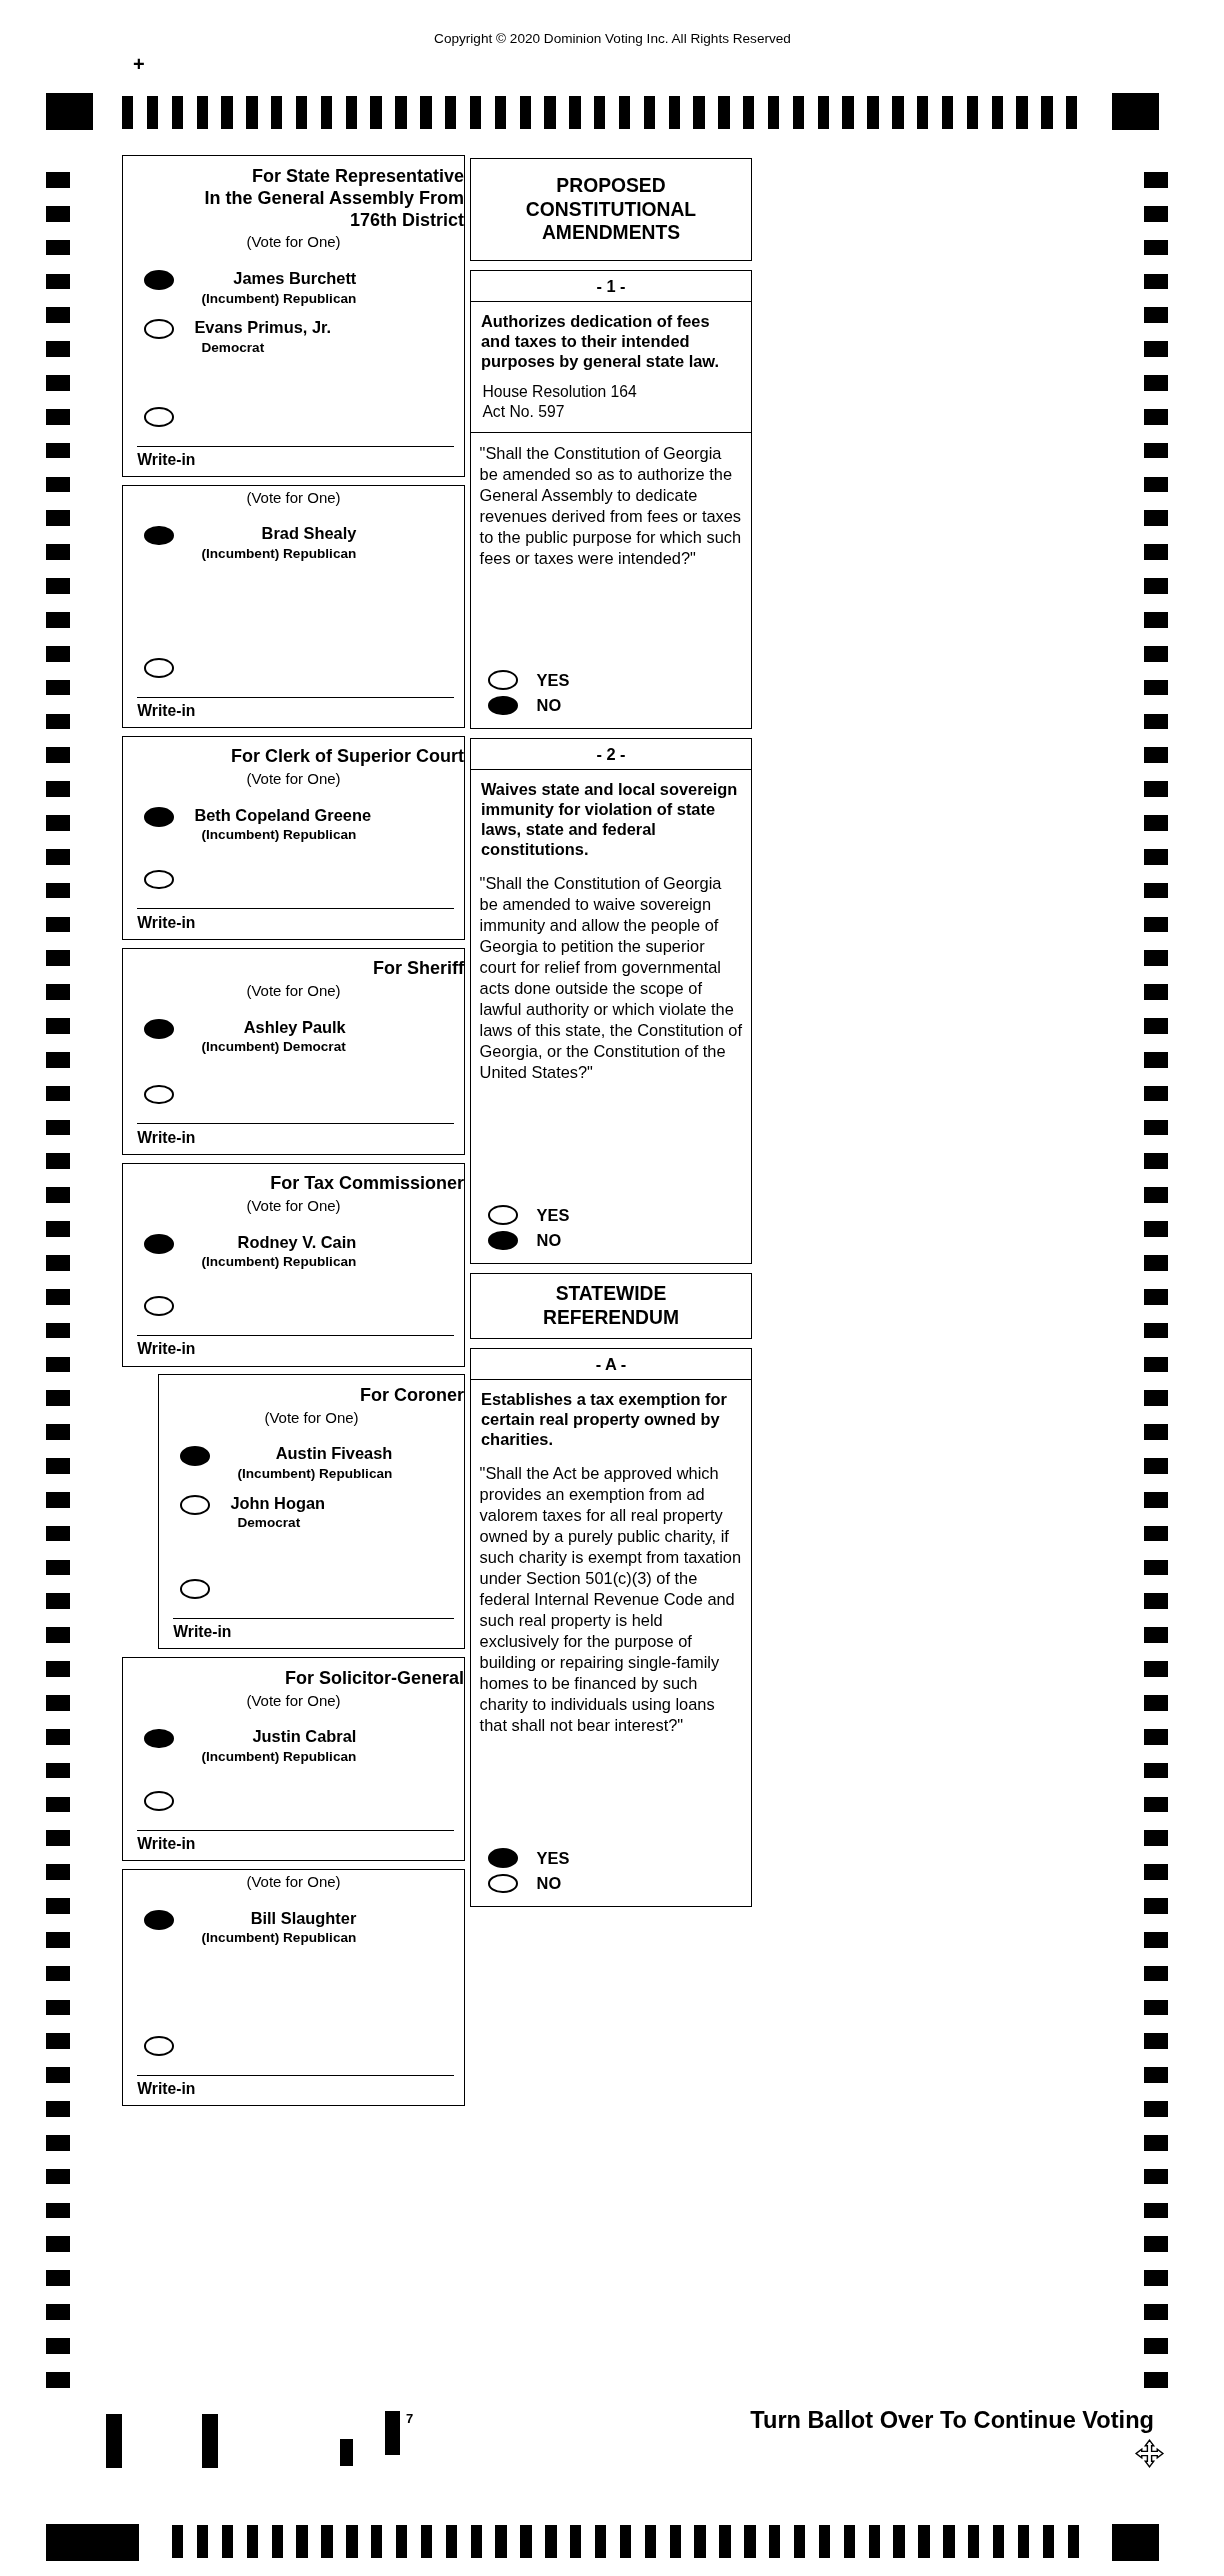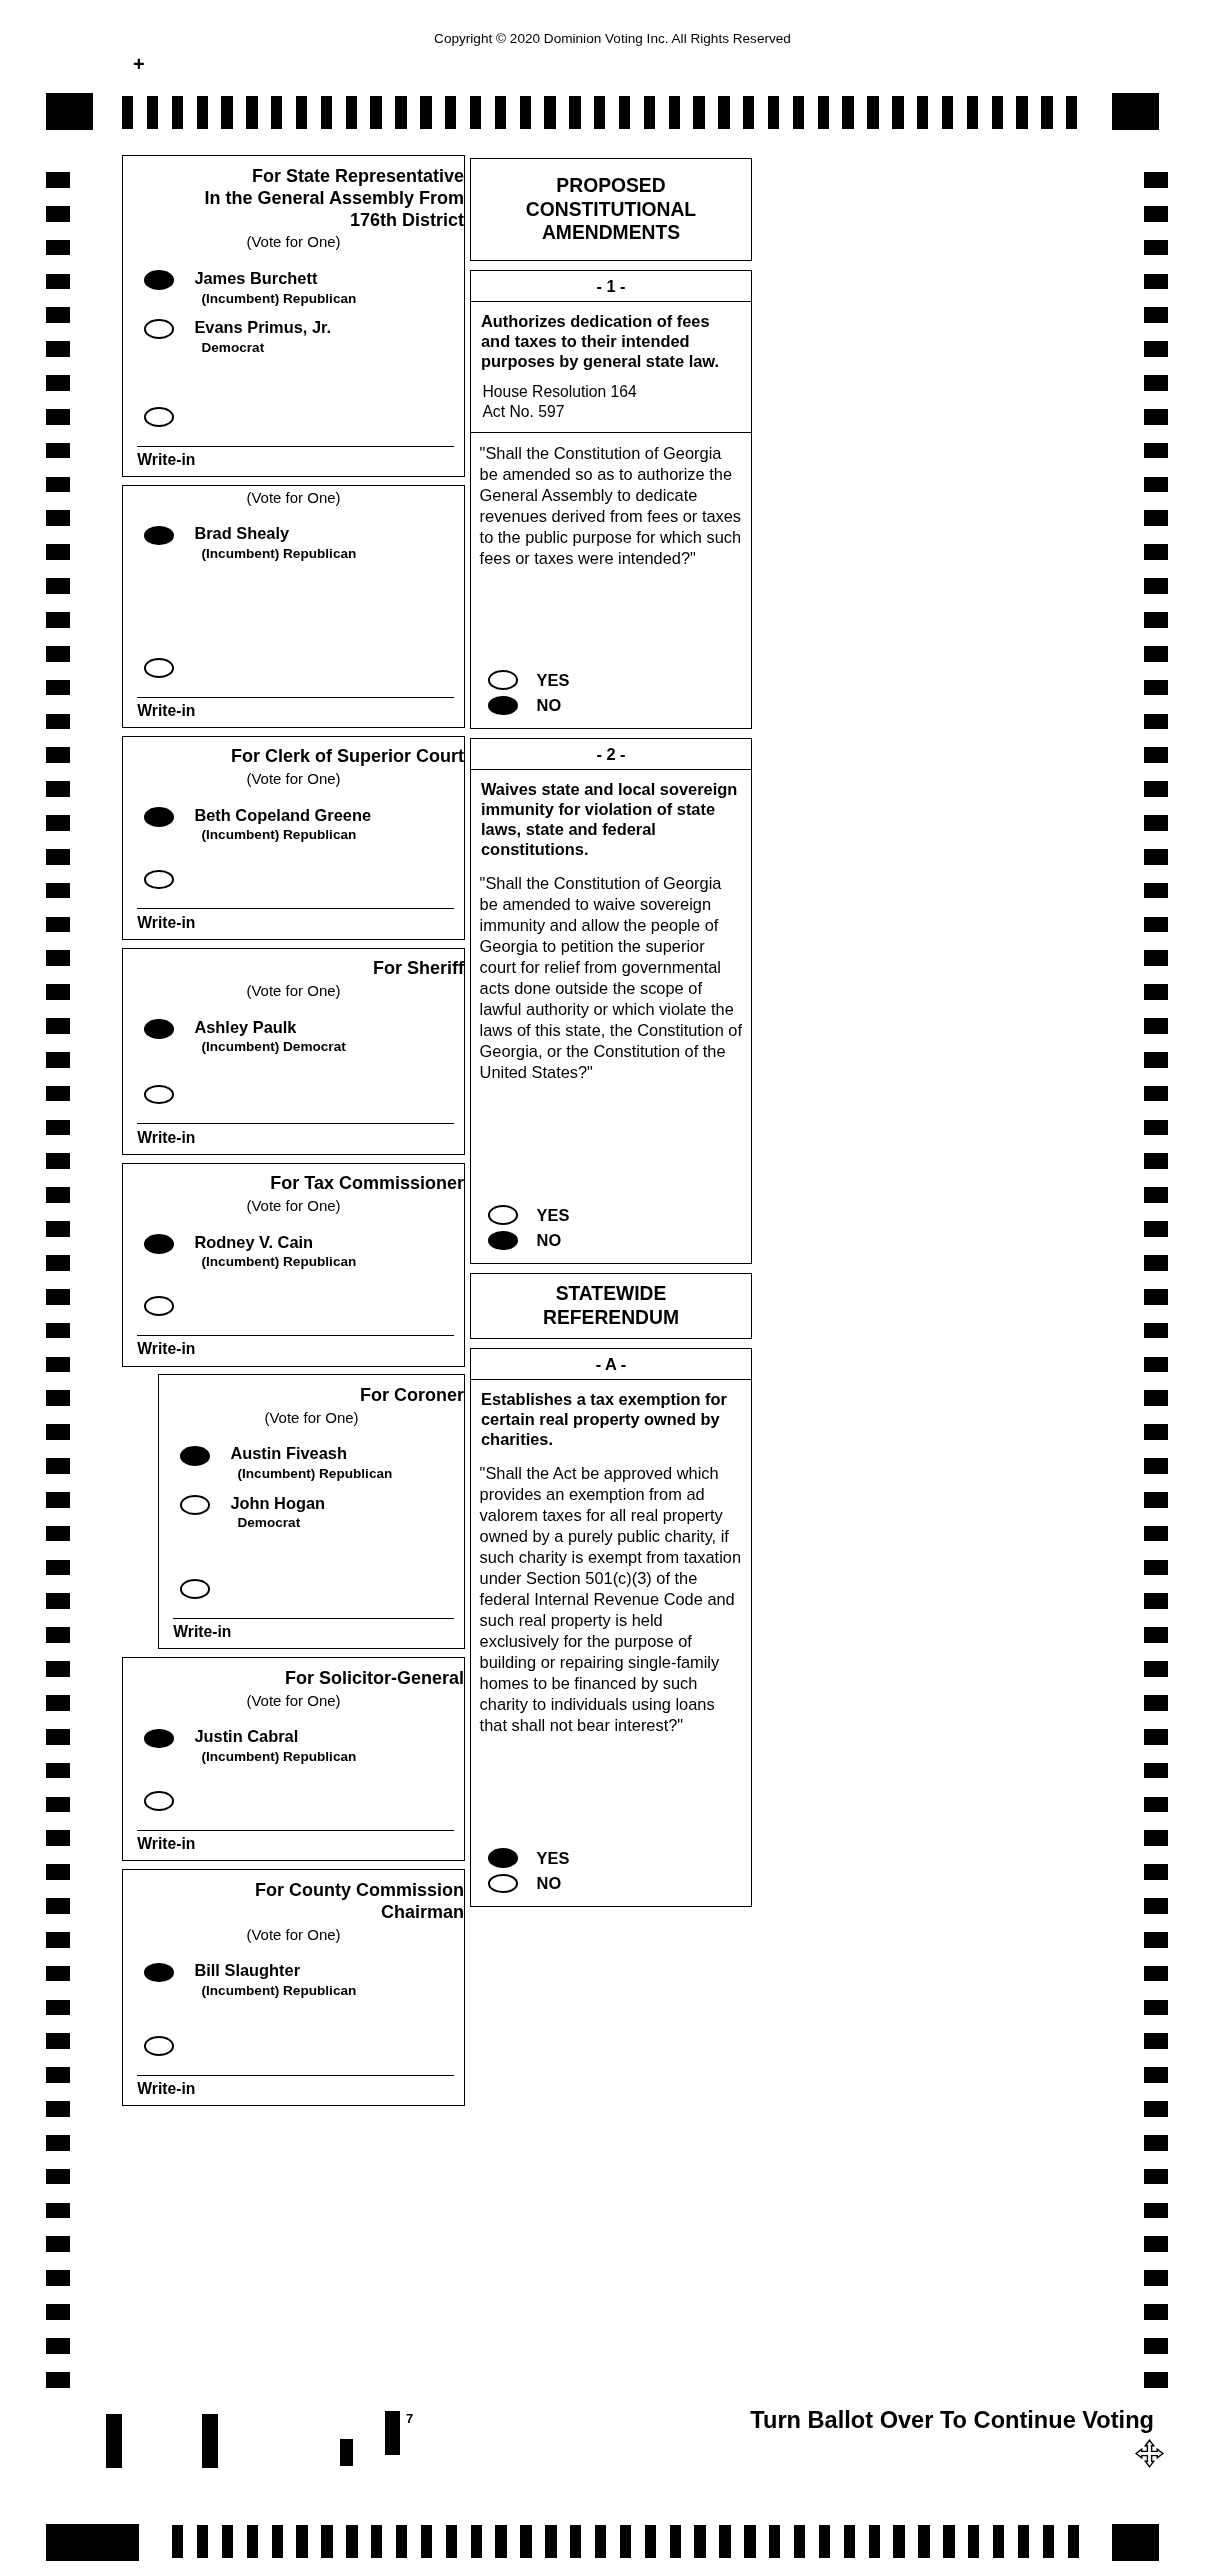--- a/index.html
+++ b/index.html
@@ -34,21 +34,21 @@
   #contest-column .contest:nth-child(7){height:204px;}
   #contest-column .contest:nth-child(8){height:237px;}
   .contest-title{font-weight:bold;font-size:18px;line-height:22px;text-align:right;padding-top:8.6px;}
   .vote-for{font-size:15px;text-align:center;margin-top:2.9px;}
   .candidate-list{margin-top:7.1px;}
   .candidate{display:flex;margin:11.4px 0 7.1px 21.4px;}
   .bubble{display:inline-block;width:26px;height:15.7px;border:2.1px solid #000;border-radius:50%;flex:none;background:#fff;box-sizing:content-box;}
   .bubble.filled{background:#000;}
   .candidate .bubble{margin-top:1.4px;}
   .cand-text{margin-left:20px;}
-  .cand-name{font-weight:bold;font-size:16.4px;line-height:19.3px;}
+  .cand-name{font-weight:bold;font-size:16.4px;line-height:19.3px;text-align:right;}
   .cand-detail{font-weight:bold;font-size:13.6px;line-height:17px;margin-left:7.1px;margin-top:1.4px;}
   .writein{margin-top:auto;}
   .writein .bubble-row{margin:0 0 17px 21.4px;}
   .wi-line{border-top:1.4px solid #000;margin:0 10px 0 14.3px;}
   .wi-label{font-weight:bold;font-size:15.7px;margin:4.3px 0 7.1px 14.3px;}
 
   
   #measures-column{position:absolute;left:470px;top:158px;width:282px;display:flex;flex-direction:column;gap:9px;}
   .section{border:1.4px solid #000;box-sizing:border-box;}
   #measures-column .section:nth-child(1){height:103px;}
@@ -427,24 +427,20 @@
         </div>
     <div class="writein">
       <div class="bubble-row">
         <span class="bubble"></span>
       </div>
       <div class="wi-line"></div>
       <div class="wi-label">Write-in</div>
     </div>
   </div>
       <div class="contest">
-    <div class="contest-title">
-          <div>For County Commission</div>
-          <div>Chairman</div>
-        </div>
     <div class="vote-for">(Vote for One)</div>
     <div class="candidate-list">
           <div class="candidate">
     <span class="bubble filled"></span>
     <div class="cand-text">
       <div class="cand-name">Bill Slaughter</div>
       <div class="cand-detail">(Incumbent) Republican</div>
     </div>
   </div>
         </div>

